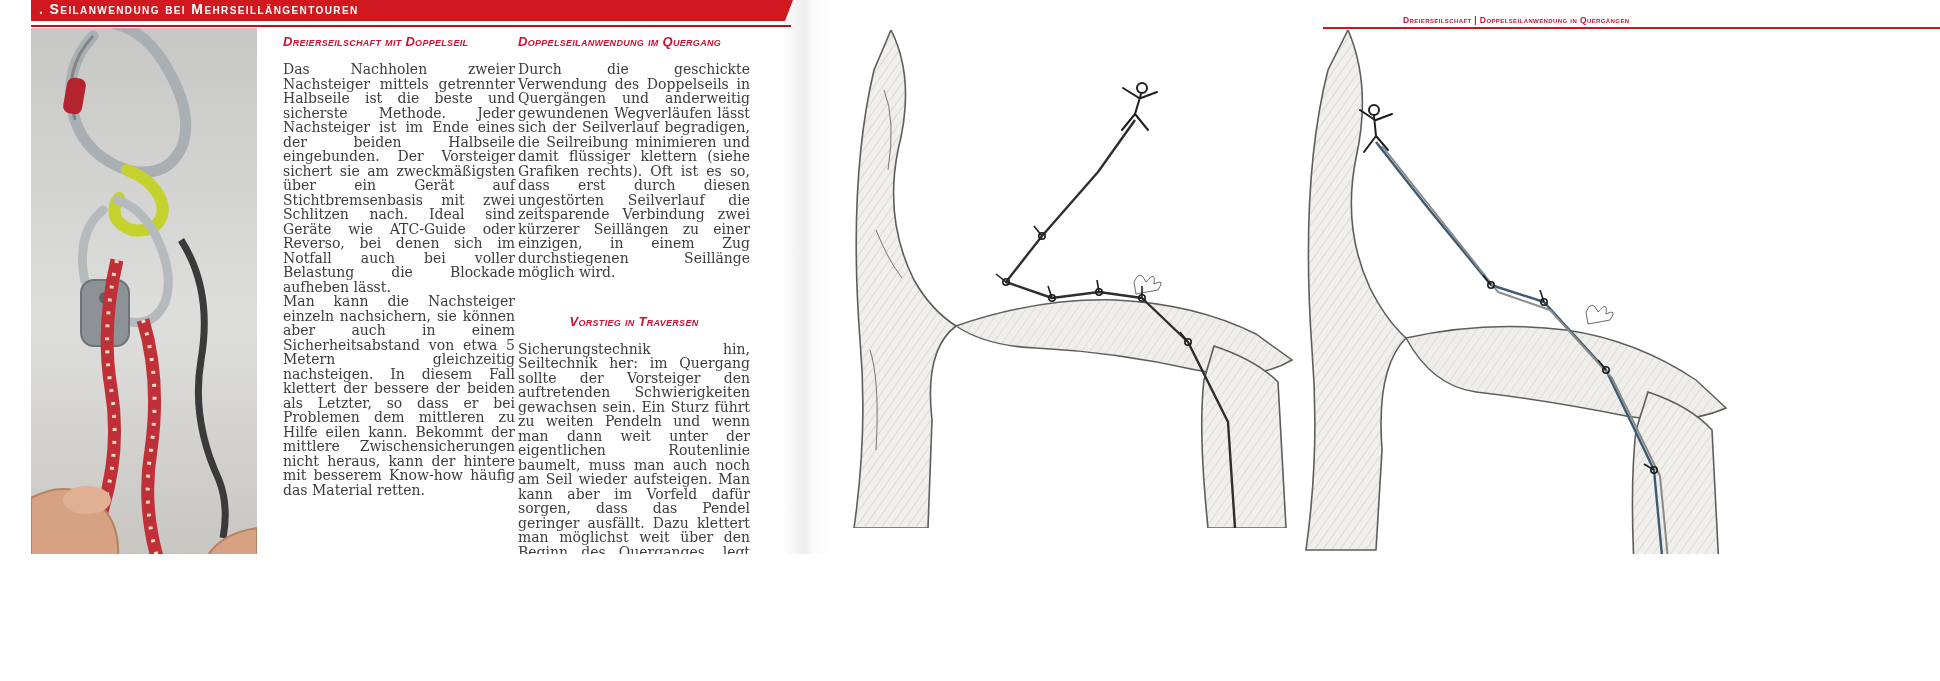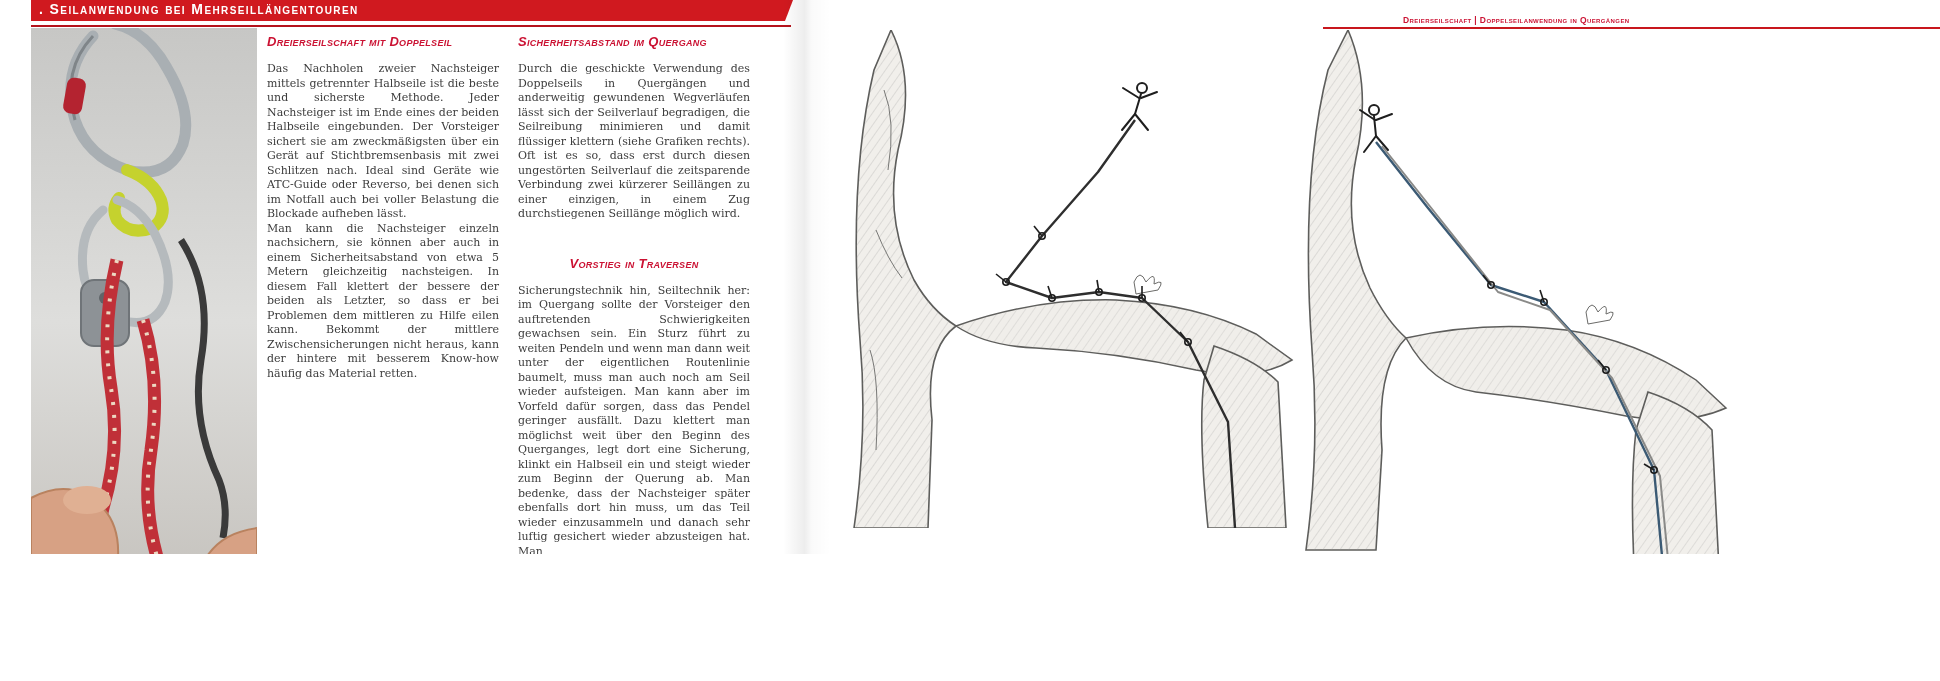--- a/index.html
+++ b/index.html
@@ -20,26 +20,26 @@
         font-size:8.5px;letter-spacing:.4px;font-variant:small-caps;white-space:nowrap;text-align:left;
         padding-left:12px;}
   .banner-underline{position:absolute;left:1292px;top:27px;width:648px;height:1.5px;background:#c8161d;}
   
   .photo{position:absolute;left:0;top:28px;width:226px;height:653px;overflow:hidden;}
   
   .gutter{position:absolute;left:752px;top:0;width:48px;height:681px;
         background:linear-gradient(90deg,rgba(0,0,0,0) 0%,rgba(0,0,0,.07) 45%,rgba(0,0,0,.02) 60%,rgba(0,0,0,0) 100%);}
   
   .col{position:absolute;top:34px;width:232px;}
-  .col-1{left:236px;}
+  .col-1{left:252px;}
   .col-2{left:487px;}
   .col-heading{color:#cb1233;font-weight:bold;font-style:italic;font-size:13px;
         font-variant:small-caps;letter-spacing:.3px;margin:0 0 13px 0;}
   .col-heading.second{margin-top:34px;text-align:center;}
-  .body-text{font-family:"DejaVu Serif",serif;font-size:11px;line-height:14.5px;color:#3c3c3c;
+  .body-text{font-family:"DejaVu Serif",serif;font-size:14px;line-height:14.5px;color:#3c3c3c;
         text-align:justify;margin:0;}
   .photo-caption{position:absolute;left:236px;top:627px;width:228px;font-size:9px;line-height:11.5px;
         color:#4a4a4a;text-align:left;}
   
   .ill-1{position:absolute;left:805px;top:30px;width:500px;height:498px;}
   .ill-2{position:absolute;left:1245px;top:30px;width:500px;height:598px;}
   .ill-caption{position:absolute;font-size:8.5px;line-height:11px;color:#4a4a4a;}
   .ill-caption-1{left:1042px;top:642px;width:220px;}
   .ill-caption-2{left:1528px;top:628px;width:196px;}
   
@@ -94,21 +94,21 @@
     </svg>
   </div>
 
   <div class="col col-1">
     <h3 class="col-heading">Dreierseilschaft mit Doppelseil</h3>
     <p class="body-text">Das Nachholen zweier Nachsteiger mittels getrennter Halbseile ist die beste und sicherste Methode. Jeder Nachsteiger ist im Ende eines der beiden Halbseile eingebunden. Der Vorsteiger sichert sie am zweckmäßigsten über ein Gerät auf Stichtbremsenbasis mit zwei Schlitzen nach. Ideal sind Geräte wie ATC-Guide oder Reverso, bei denen sich im Notfall auch bei voller Belastung die Blockade aufheben lässt.</p>
     <p class="body-text">Man kann die Nachsteiger einzeln nachsichern, sie können aber auch in einem Sicherheitsabstand von etwa 5 Metern gleichzeitig nachsteigen. In diesem Fall klettert der bessere der beiden als Letzter, so dass er bei Problemen dem mittleren zu Hilfe eilen kann. Bekommt der mittlere Zwischensicherungen nicht heraus, kann der hintere mit besserem Know-how häufig das Material retten.</p>
   </div>
 
   <div class="col col-2">
-    <h3 class="col-heading">Sicherheitsabstand im Quergang</h3>
+    <h3 class="col-heading">Doppelseilanwendung im Quergang</h3>
     <p class="body-text">Durch die geschickte Verwendung des Doppelseils in Quergängen und anderweitig gewundenen Wegverläufen lässt sich der Seilverlauf begradigen, die Seilreibung minimieren und damit flüssiger klettern (siehe Grafiken rechts). Oft ist es so, dass erst durch diesen ungestörten Seilverlauf die zeitsparende Verbindung zwei kürzerer Seillängen zu einer einzigen, in einem Zug durchstiegenen Seillänge möglich wird.</p>
     <h3 class="col-heading second">Vorstieg in Traversen</h3>
     <p class="body-text">Sicherungstechnik hin, Seiltechnik her: im Quergang sollte der Vorsteiger den auftretenden Schwierigkeiten gewachsen sein. Ein Sturz führt zu weiten Pendeln und wenn man dann weit unter der eigentlichen Routenlinie baumelt, muss man auch noch am Seil wieder aufsteigen. Man kann aber im Vorfeld dafür sorgen, dass das Pendel geringer ausfällt. Dazu klettert man möglichst weit über den Beginn des Querganges, legt dort eine Sicherung, klinkt ein Halbseil ein und steigt wieder zum Beginn der Querung ab. Man bedenke, dass der Nachsteiger später ebenfalls dort hin muss, um das Teil wieder einzusammeln und danach sehr luftig gesichert wieder abzusteigen hat. Man</p>
   </div>
 
 
   <div class="gutter"></div>
 
   <div class="ill-1">
     <svg viewBox="0 0 500 498" width="500" height="498">

